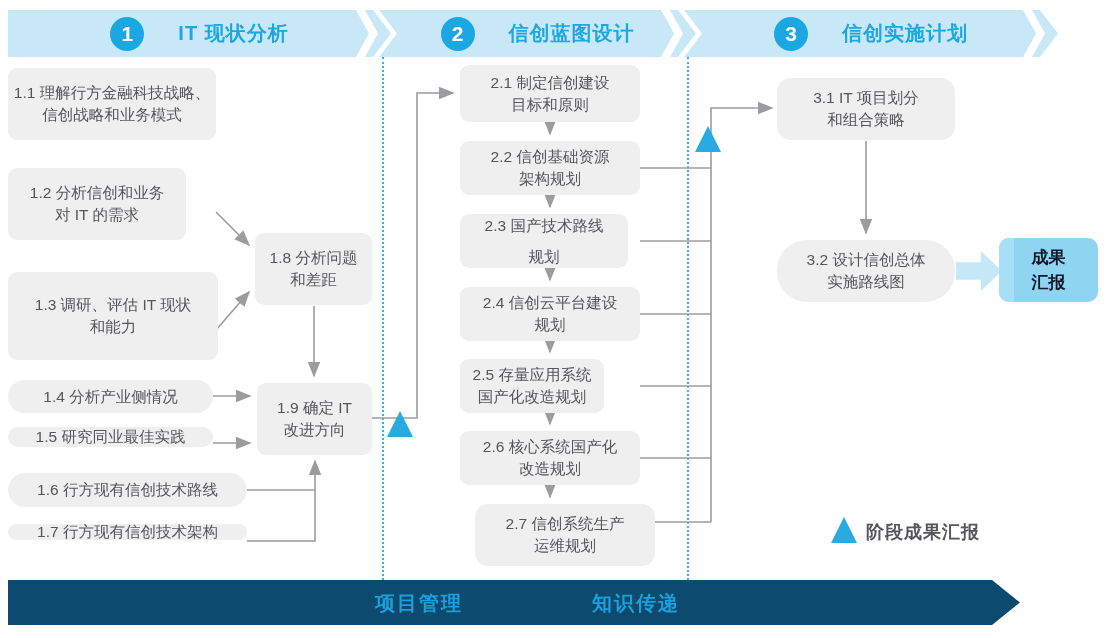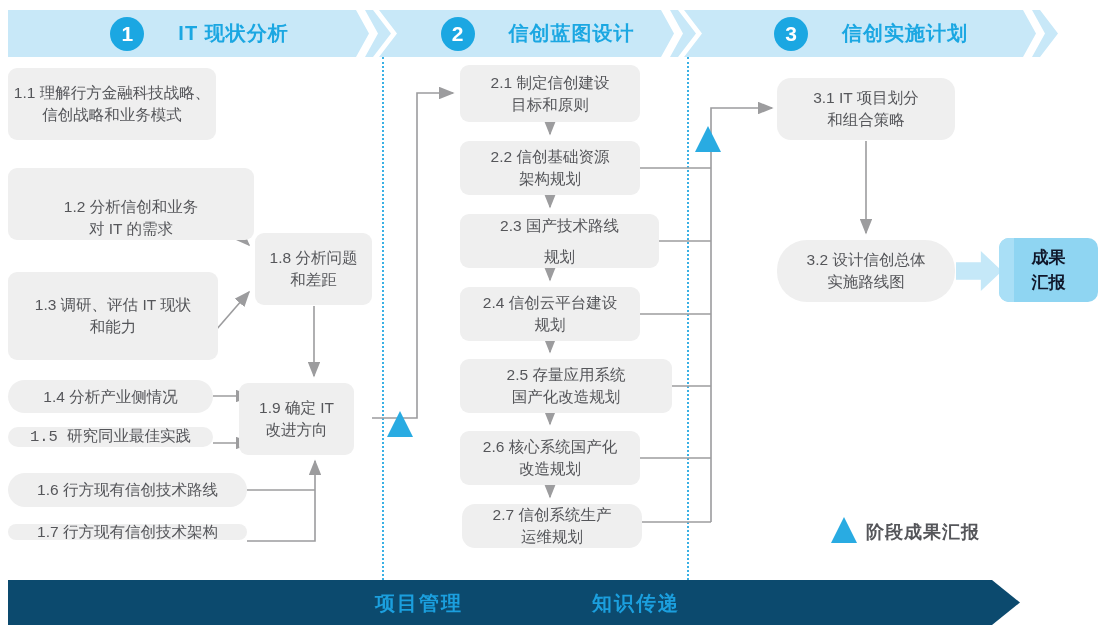--- a/index.html
+++ b/index.html
@@ -33,36 +33,36 @@
   
   .node {
     position:absolute; background:#EFEFEF; border-radius:9px; z-index:2;
     display:flex; flex-direction:column; justify-content:center; align-items:center;
     text-align:center; color:#55565A; font-size:15.5px; line-height:1.42;
   }
   .node span { display:block; white-space:nowrap; }
   .pill { border-radius:18px;text-align:center; }
 
   #n1_1 { left:8px;  top:68px;  width:208px; height:72px; }
-  #n1_2 { left:8px;  top:168px; width:246px; height:72px;justify-content:flex-end; }
+  #n1_2 { left:8px;  top:168px; width:178px; height:72px; }
   #n1_3 { left:8px;  top:272px; width:210px; height:88px; }
   #n1_4 { left:8px;  top:380px; width:205px; height:33px; }
-  #n1_5 { left:8px;  top:427px; width:205px; height:20px;font-family:Liberation Mono, monospace; }
+  #n1_5 { left:8px;  top:427px; width:205px; height:20px; }
   #n1_6 { left:8px;  top:473px; width:239px; height:34px; }
   #n1_7 { left:8px;  top:524px; width:239px; height:16px; }
   #n1_8 { left:255px; top:233px; width:117px; height:72px; }
-  #n1_9 { left:239px; top:383px; width:115px; height:72px; }
+  #n1_9 { left:257px; top:383px; width:115px; height:72px; }
 
   #n2_1 { left:460px; top:65px;  width:180px; height:57px; }
   #n2_2 { left:460px; top:141px; width:180px; height:54px; }
-  #n2_3 { left:460px; top:214px; width:199px; height:54px;gap:9px; }
+  #n2_3 { left:460px; top:214px; width:168px; height:54px;gap:9px; }
   #n2_4 { left:460px; top:287px; width:180px; height:54px; }
-  #n2_5 { left:460px; top:359px; width:212px; height:54px;text-align:right; }
+  #n2_5 { left:460px; top:359px; width:144px; height:54px;text-align:right; }
   #n2_6 { left:460px; top:431px; width:180px; height:54px; }
-  #n2_7 { left:462px; top:504px; width:180px; height:44px;border-radius:13px; }
+  #n2_7 { left:475px; top:504px; width:180px; height:62px;border-radius:13px; }
 
   #n3_1 { left:777px; top:78px;  width:178px; height:62px;border-radius:14px; }
   #n3_2 { left:777px; top:240px; width:178px; height:62px;border-radius:30px; }
 
   
   #wires { position:absolute; left:0; top:0; z-index:1; pointer-events:none; }
 
   
   .tri {
     position:absolute; width:0; height:0; z-index:3;

